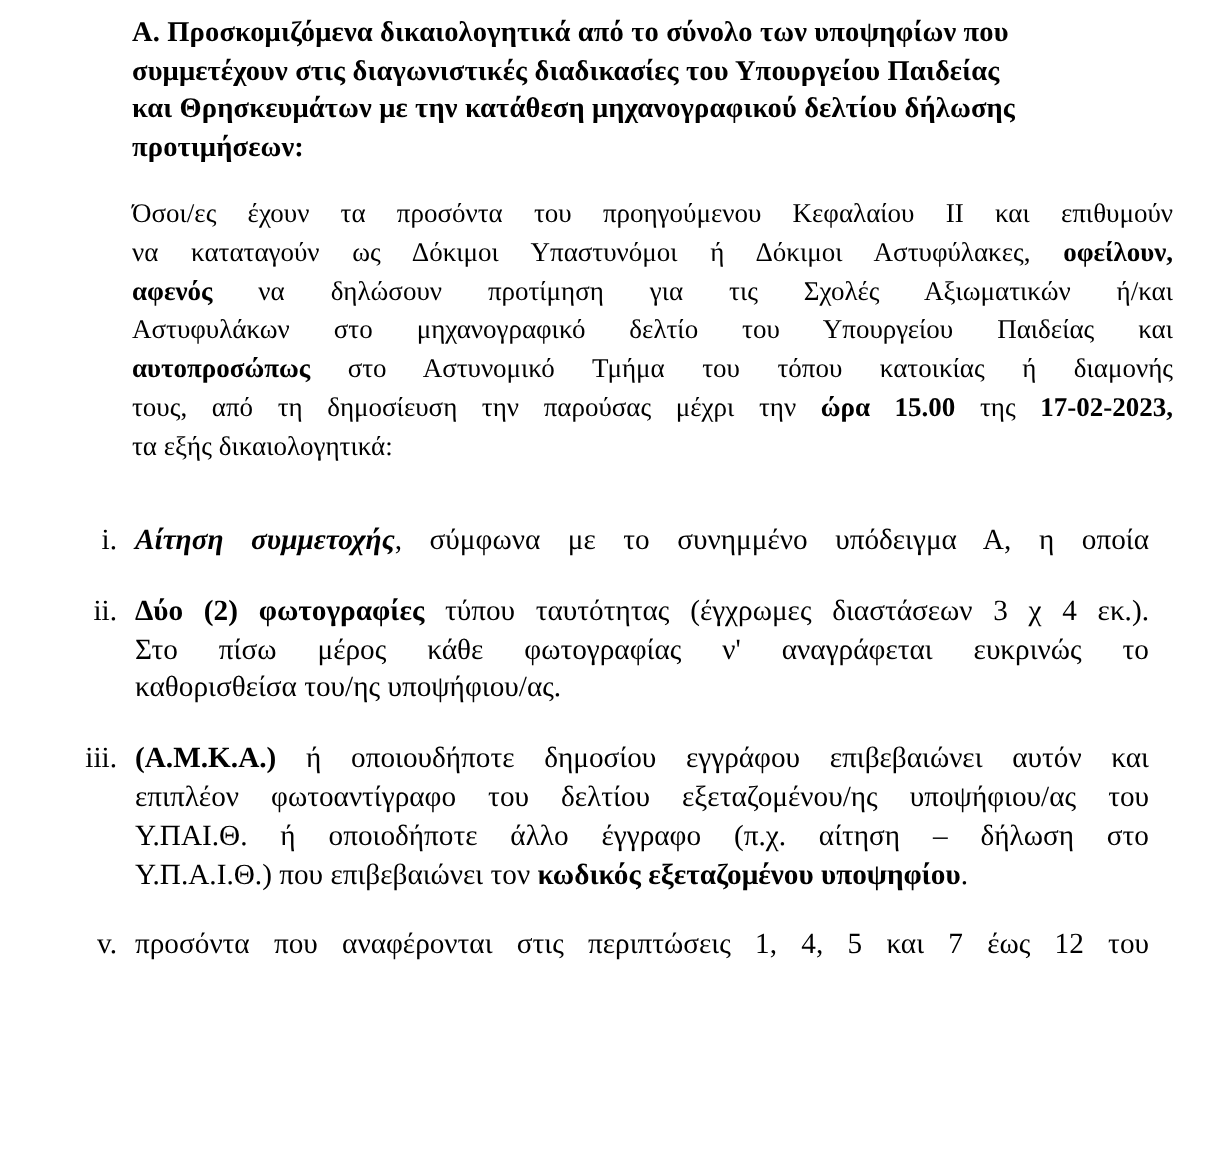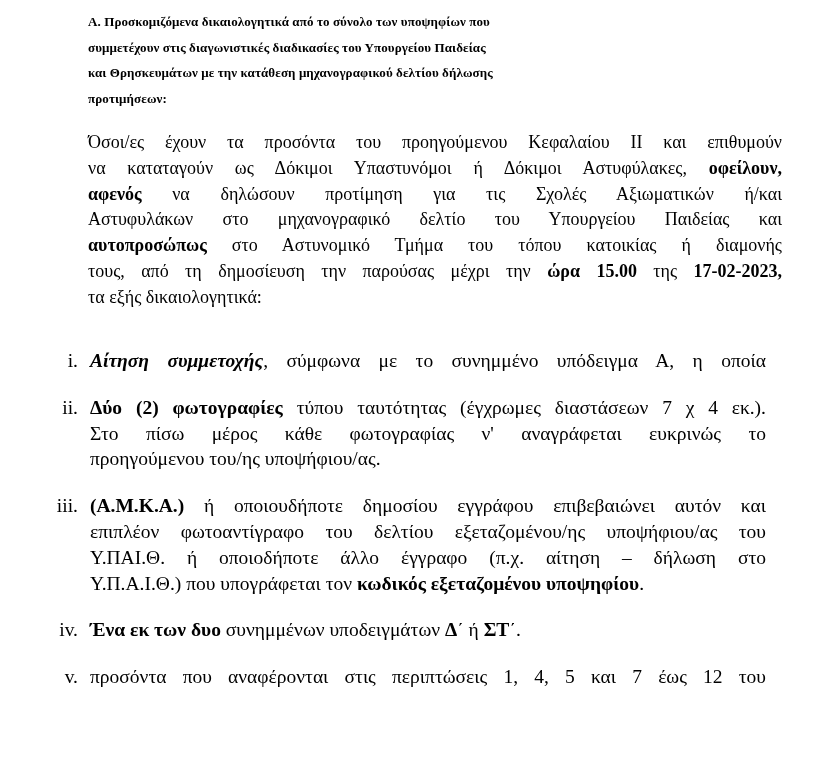--- a/index.html
+++ b/index.html
@@ -23,21 +23,21 @@
     box-sizing: border-box;
     padding: 0;
   }
 
   
   .heading {
     position: absolute;
     left: 88px;
     top: 9px;
     width: 694px;
-    font-size: 13px;
+    font-size: 19px;
     font-weight: bold;
     line-height: 25.6px;
     text-align: left;
     letter-spacing: 0.1px;
   }
 
   
   .intro {
     position: absolute;
     left: 88px;
@@ -124,38 +124,32 @@
   <div class="list" id="list-block">
       <div class="li">
         <span class="marker">i.</span>
         <div class="content">
           <span class="jline"><span class="bi">Αίτηση συμμετοχής</span><span>, σύμφωνα με το συνημμένο υπόδειγμα Α, η οποία</span></span>
         </div>
       </div>
       <div class="li">
         <span class="marker">ii.</span>
         <div class="content">
-          <span class="jline"><b>Δύο (2) φωτογραφίες</b><span> τύπου ταυτότητας (έγχρωμες διαστάσεων 7 χ 4 εκ.).</span></span>
+          <span class="jline"><b>Δύο (2) φωτογραφίες</b><span> τύπου ταυτότητας (έγχρωμες διαστάσεων 3 χ 4 εκ.).</span></span>
           <span class="jline"><span>Στο πίσω μέρος κάθε φωτογραφίας ν' αναγράφεται ευκρινώς το</span></span>
-          <span class="jline-last"><span>προηγούμενου του/ης υποψήφιου/ας.</span></span>
+          <span class="jline-last"><span>καθορισθείσα του/ης υποψήφιου/ας.</span></span>
         </div>
       </div>
       <div class="li">
         <span class="marker">iii.</span>
         <div class="content">
           <span class="jline"><b>(Α.Μ.Κ.Α.)</b><span> ή οποιουδήποτε δημοσίου εγγράφου επιβεβαιώνει αυτόν και</span></span>
           <span class="jline"><span>επιπλέον φωτοαντίγραφο  του δελτίου εξεταζομένου/ης υποψήφιου/ας του</span></span>
           <span class="jline"><span>Υ.ΠΑΙ.Θ. ή οποιοδήποτε άλλο έγγραφο (π.χ. αίτηση – δήλωση στο</span></span>
-          <span class="jline-last"><span>Υ.Π.Α.Ι.Θ.) που υπογράφεται τον  </span><b>κωδικός εξεταζομένου υποψηφίου</b><span>.</span></span>
-        </div>
-      </div>
-      <div class="li">
-        <span class="marker">iv.</span>
-        <div class="content">
-          <span class="jline-last"><b>Ένα εκ των δυο</b><span> συνημμένων υποδειγμάτων </span><b>Δ</b><span>΄  </span><span>ή  </span><b>ΣΤ</b><span>΄.</span></span>
+          <span class="jline-last"><span>Υ.Π.Α.Ι.Θ.) που επιβεβαιώνει τον  </span><b>κωδικός εξεταζομένου υποψηφίου</b><span>.</span></span>
         </div>
       </div>
       <div class="li">
         <span class="marker">v.</span>
         <div class="content">
           <span class="jline"><span>προσόντα που αναφέρονται στις περιπτώσεις 1, 4, 5 και 7 έως 12 του</span></span>
         </div>
       </div>
     </div>
 

